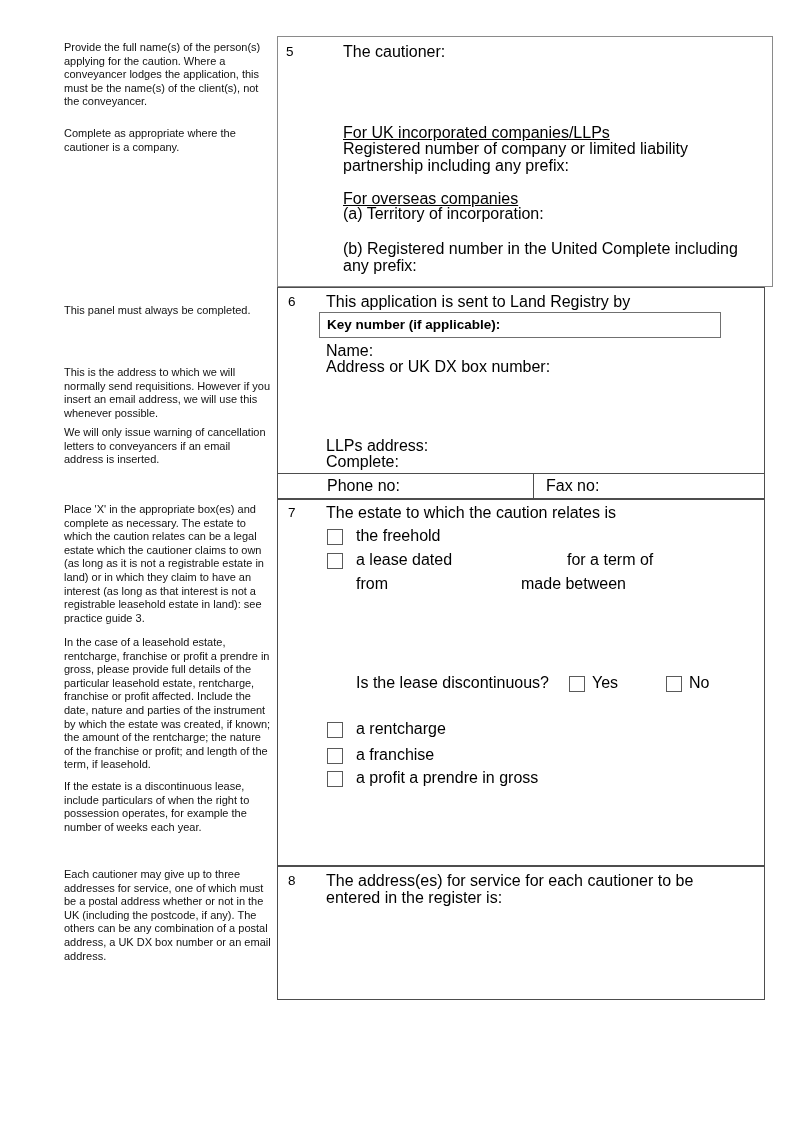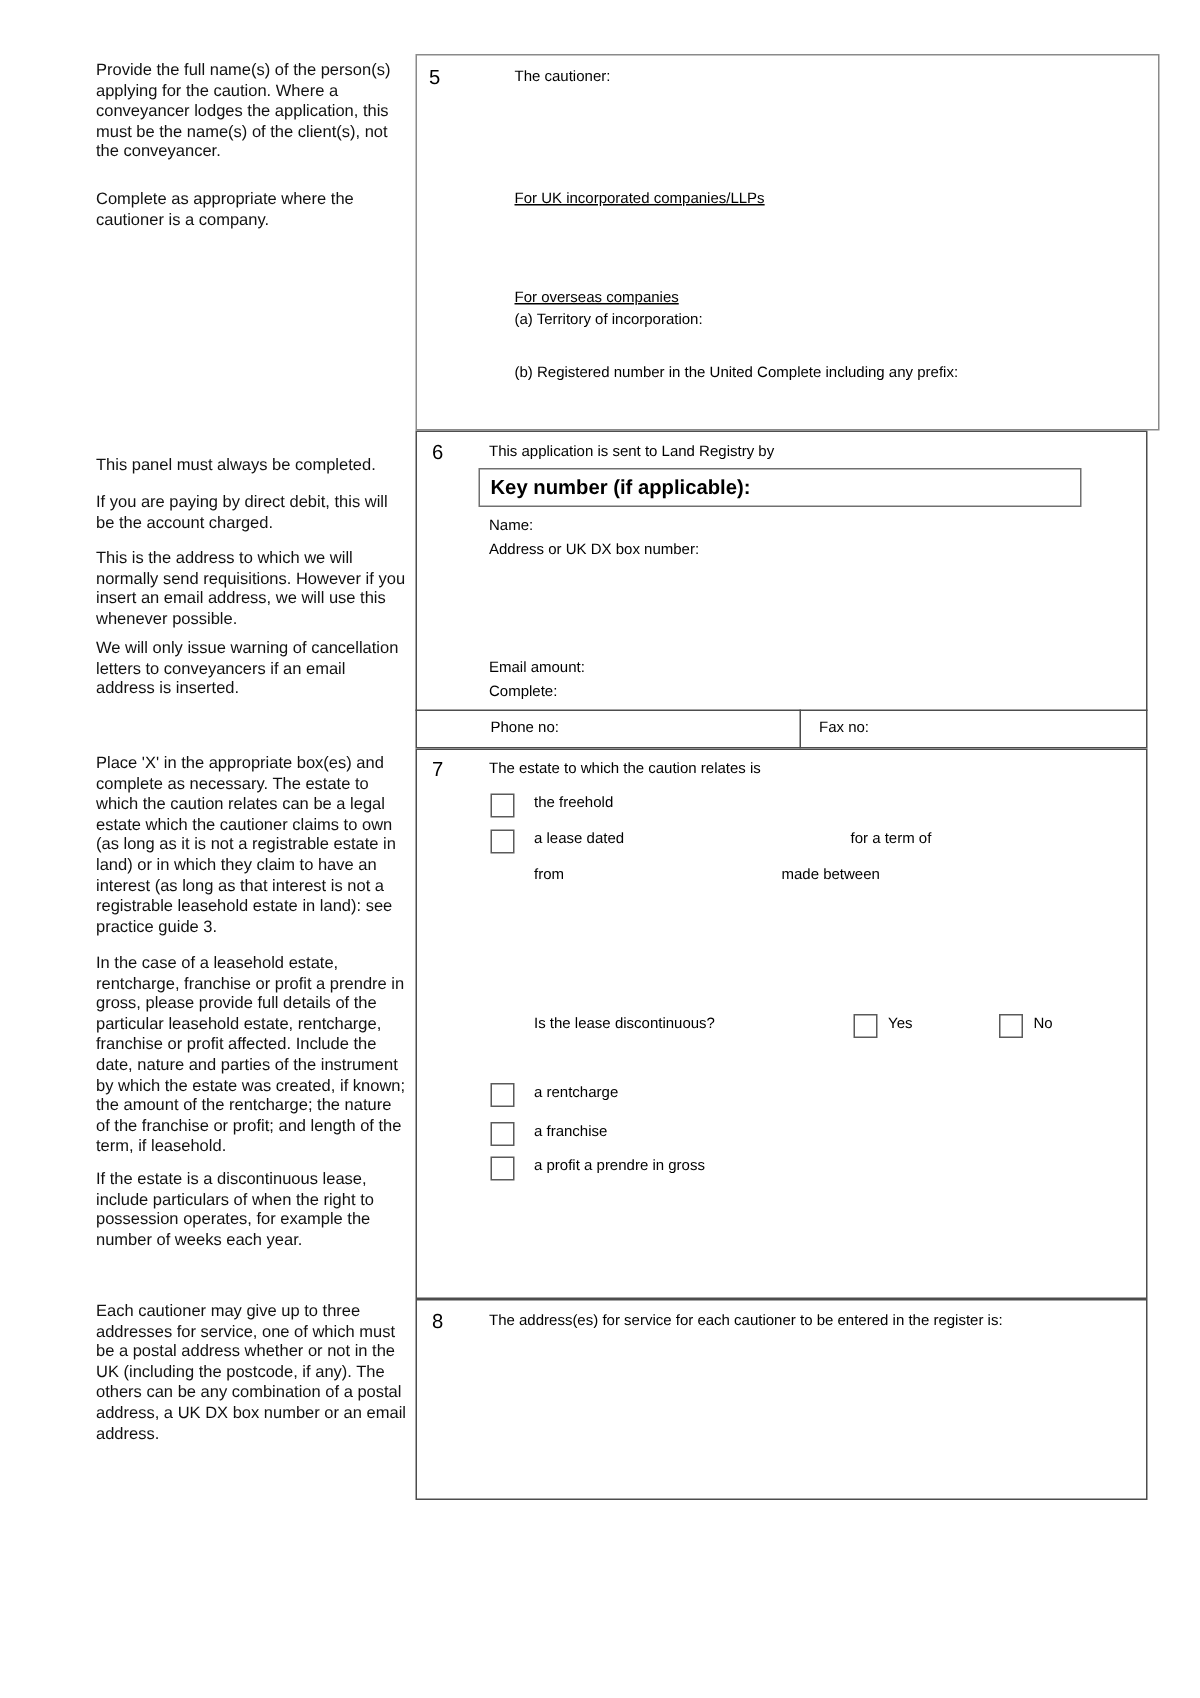--- a/index.html
+++ b/index.html
@@ -14,21 +14,21 @@
   }
   .panel {
     position:absolute; background:#fff; box-sizing:border-box;
   }
   .p5 { border:1px solid #8a8a8a; }
   .pz { border:1px solid #4d4d4d; }
   .pnum {
     position:absolute; font-size:13.5px; line-height:16.5px; white-space:nowrap;
   }
   .lbl {
-    position:absolute; font-size:10px; line-height:16.5px; white-space:nowrap;
+    position:absolute; font-size:16px; line-height:16.5px; white-space:nowrap;
   }
   .wrap { white-space:normal; }
   .u { text-decoration:underline; }
   .cb {
     position:absolute; width:14px; height:14px;
     border:1px solid #5a5a5a; background:#fff; box-sizing:content-box;
   }
   .keybox {
     position:absolute; left:41px; top:24px; width:402px; height:26px;
     border:1px solid #707070; box-sizing:border-box;font-weight:bold;
@@ -46,46 +46,46 @@
   }
 </style>
 </head>
 <body>
 
 <div class="page">
 
   <div class="note" style="top:127px">Complete as appropriate where the cautioner is a company.</div>
   <div class="note" style="top:41px">Provide the full name(s) of the person(s) applying for the caution. Where a conveyancer lodges the application, this must be the name(s) of the client(s), not the conveyancer.</div>
   <div class="note" style="top:304px">This panel must always be completed.</div>
-  <div class="note" style="top:329px">If you are paying by direct debit, this will be the account charged.</div>
   <div class="note" style="top:426px">We will only issue warning of cancellation letters to conveyancers if an email address is inserted.</div>
   <div class="note" style="top:366px">This is the address to which we will normally send requisitions. However if you insert an email address, we will use this whenever possible.</div>
   <div class="note" style="top:503px">Place 'X' in the appropriate box(es) and complete as necessary. The estate to which the caution relates can be a legal estate which the cautioner claims to own (as long as it is not a registrable estate in land) or in which they claim to have an interest (as long as that interest is not a registrable leasehold estate in land): see practice guide 3.</div>
   <div class="note" style="top:636px">In the case of a leasehold estate, rentcharge, franchise or profit a prendre in gross, please provide full details of the particular leasehold estate, rentcharge, franchise or profit affected.  Include the date, nature and parties of the instrument by which the estate was created, if known; the amount of the rentcharge; the nature of the franchise or profit; and length of the term, if leasehold.</div>
   <div class="note" style="top:780px">If the estate is a discontinuous lease, include particulars of when the right to possession operates, for example the number of weeks each year.</div>
   <div class="note" style="top:868px">Each cautioner may give up to three addresses for service, one of which must be a postal address whether or not in the UK (including the postcode, if any). The others can be any combination of a postal address, a UK DX box number or an email address.</div>
 
   <div class="panel p5" style="left:277px;top:36px;width:496px;height:251px">
     <div class="pnum" style="left:8px;top:7px">5</div>
     <div class="lbl" style="left:65px;top:7px">The cautioner:</div>
     <div class="lbl u" style="left:65px;top:88px">For UK incorporated companies/LLPs</div>
+    <div class="lbl wrap" style="left:65px;top:104px;width:415px">Registered number of company or limited liability partnership including any prefix:</div>
     <div class="lbl u" style="left:65px;top:154px">For overseas companies</div>
     <div class="lbl" style="left:65px;top:169px">(a) Territory of incorporation:</div>
     <div class="lbl wrap" style="left:65px;top:204px;width:415px">(b) Registered number in the United Complete including any prefix:</div>
   </div>
 
   <div class="panel pz" style="left:277px;top:287px;width:488px;height:212px">
     <div class="pnum" style="left:10px;top:6px">6</div>
     <div class="lbl" style="left:48px;top:6px">This application is sent to Land Registry by</div>
     <div class="keybox">
       <span class="klbl">Key number (if applicable):</span>
     </div>
     <div class="lbl" style="left:48px;top:55px">Name:</div>
     <div class="lbl" style="left:48px;top:71px">Address or UK DX box number:</div>
-    <div class="lbl" style="left:48px;top:150px">Email amount:</div>
+    <div class="lbl" style="left:48px;top:150px">LLPs address:</div>
     <div class="lbl" style="left:48px;top:166px">Complete:</div>
     <div class="phonerow">
       <div class="lbl" style="left:50px;top:4px">Phone no:</div>
       <div class="lbl" style="left:269px;top:4px">Fax no:</div>
     </div>
     <div class="phonediv"></div>
   </div>
 
   <div class="panel pz" style="left:277px;top:499px;width:488px;height:367px">
     <div class="pnum" style="left:10px;top:5px">7</div>

